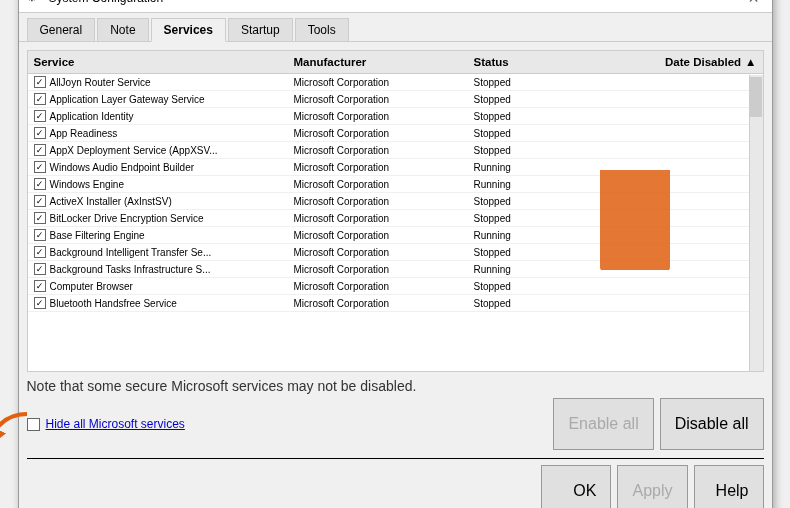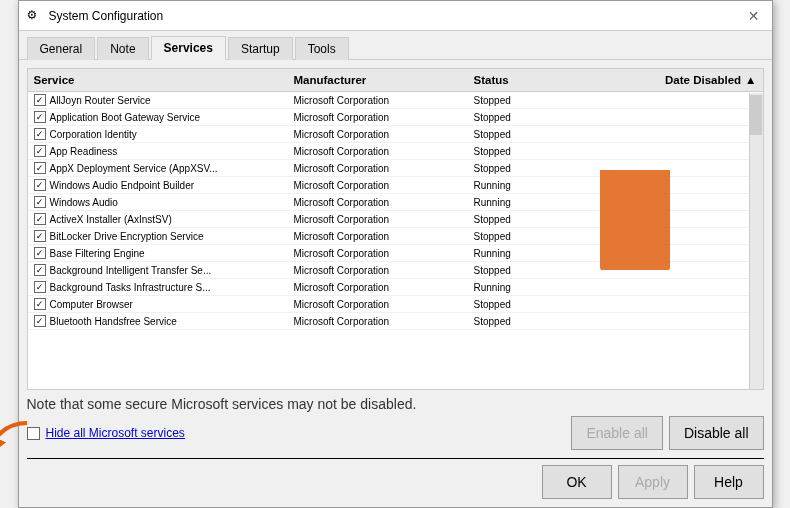--- a/index.html
+++ b/index.html
@@ -47,21 +47,21 @@
       align-items: center;
       justify-content: center;
       cursor: pointer;
       font-size: 14px;
       color: #666;
     }
 
     .tab-bar {
       background: #f0f0f0;
       display: flex;
-      align-items: center;
+      align-items: flex-start;
       padding: 4px 8px 0 8px;
       gap: 2px;
       border-bottom: 1px solid #ccc;
     }
     .tab {
       padding: 4px 12px;
       border: 1px solid #ccc;
       border-bottom: none;
       background: #e0e0e0;
       cursor: pointer;
@@ -184,27 +184,27 @@
       border: 1px solid #666;
       background: #fff;
       display: inline-block;
       flex-shrink: 0;
     }
     .enable-disable-row {
       display: flex;
       gap: 6px;
     }
     .btn {
-      padding: 8px 14px;
+      padding: 16px 14px;
       background: #e0e0e0;
       border: 1px solid #999;
-      font-size: 14px;
+      font-size: 16px;
       cursor: pointer;
       min-width: 70px;
-      text-align: center;
+      text-align: right;
     }
     .btn.disabled {
       color: #aaa;
       cursor: default;
     }
 
     .action-row {
       display: flex;
       justify-content: flex-end;
       gap: 6px;
@@ -260,30 +260,30 @@
       <span class="checkbox checked"></span>
       <span>AllJoyn Router Service</span>
     </div>
     <div class="td">Microsoft Corporation</div>
     <div class="td">Stopped</div>
     <div class="td"></div>
   </div>
           <div class="table-row">
     <div class="td service-name">
       <span class="checkbox checked"></span>
-      <span>Application Boot Gateway Service</span>
-    </div>
-    <div class="td">Microsoft Corporation</div>
-    <div class="td">Stopped</div>
-    <div class="td"></div>
-  </div>
-          <div class="table-row">
-    <div class="td service-name">
-      <span class="checkbox checked"></span>
-      <span>Corporation Identity</span>
+      <span>Application Layer Gateway Service</span>
+    </div>
+    <div class="td">Microsoft Corporation</div>
+    <div class="td">Stopped</div>
+    <div class="td"></div>
+  </div>
+          <div class="table-row">
+    <div class="td service-name">
+      <span class="checkbox checked"></span>
+      <span>Application Identity</span>
     </div>
     <div class="td">Microsoft Corporation</div>
     <div class="td">Stopped</div>
     <div class="td"></div>
   </div>
           <div class="table-row">
     <div class="td service-name">
       <span class="checkbox checked"></span>
       <span>App Readiness</span>
     </div>
@@ -305,21 +305,21 @@
       <span class="checkbox checked"></span>
       <span>Windows Audio Endpoint Builder</span>
     </div>
     <div class="td">Microsoft Corporation</div>
     <div class="td">Running</div>
     <div class="td"></div>
   </div>
           <div class="table-row">
     <div class="td service-name">
       <span class="checkbox checked"></span>
-      <span>Windows Audio</span>
+      <span>Windows Engine</span>
     </div>
     <div class="td">Microsoft Corporation</div>
     <div class="td">Running</div>
     <div class="td"></div>
   </div>
           <div class="table-row">
     <div class="td service-name">
       <span class="checkbox checked"></span>
       <span>ActiveX Installer (AxInstSV)</span>
     </div>

